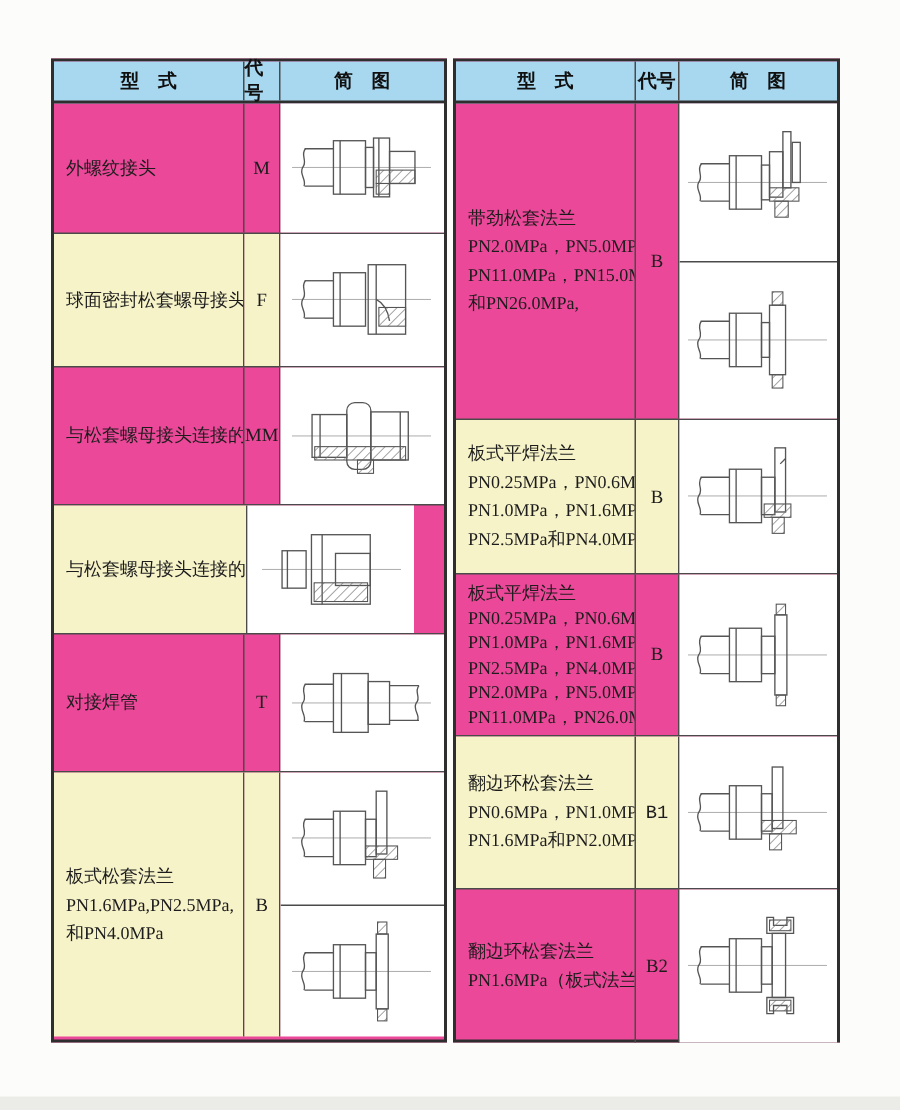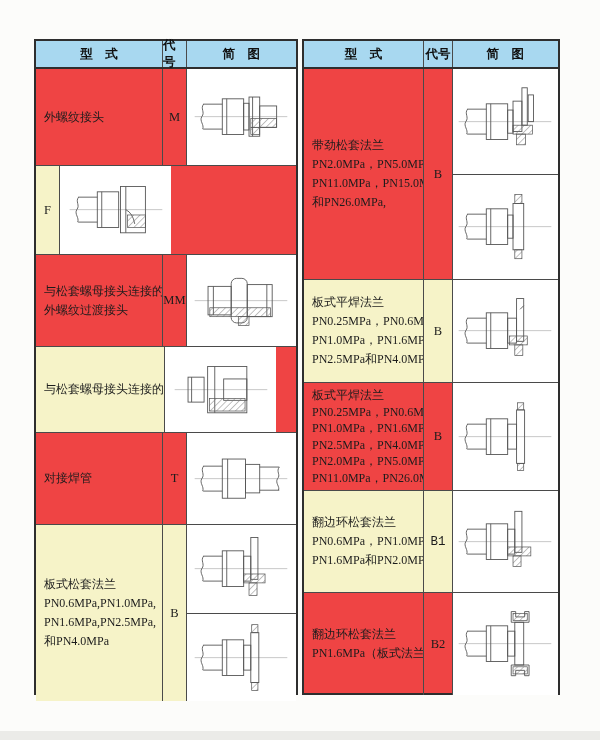--- a/index.html
+++ b/index.html
@@ -16,21 +16,21 @@
     font-family:"Liberation Serif", serif;
     color:var(--txt);
   }
   .title{
     position:absolute;left:30px;top:10px;width:545px;
     font-family:"Liberation Sans", sans-serif;
     font-size:12.5px;font-weight:bold;letter-spacing:0.3px;color:#111;
   }
   .dtable{
     position:absolute;top:39px;box-sizing:border-box;
-    border:2px solid var(--tb);background:#ef4444;
+    border:2px solid var(--tb);background:#ec4899;
   }
   .thead{
     display:flex;box-sizing:border-box;height:28px;
     background:var(--header-bg);
     border-bottom:2px solid var(--tb);
   }
   .thead .hcell{
     box-sizing:border-box;display:flex;align-items:center;justify-content:center;
     font-family:"Liberation Sans", sans-serif;font-size:12.5px;font-weight:bold;color:#101010;
   }
@@ -64,21 +64,21 @@
 <body>
 
 <div class="page">
   <div id="tables">
       <div class="dtable" style="left: 34px; width: 264px; height: 656px;">
         <div class="thead">
           <div class="hcell cb" style="width: 129px; border-right: 1px solid var(--grid);">型　式</div>
           <div class="hcell cb" style="width: 24px; border-right: 1px solid var(--grid);">代号</div>
           <div class="hcell" style="width: 111px; border-right: none;">简　图</div>
         </div>
-        <div class="trow" style="height: 97px;">
+        <div class="trow" style="height: 87px;">
           <div class="cell cb type" style="width: 129px;">
             <div class="tline">外螺纹接头</div>
           </div>
           <div class="cell cb code" style="width: 24px;">
             <span>M</span>
           </div>
           <div class="cell sketch" style="width: 111px;">
             <div class="sub">
               <svg viewBox="0 0 110 80" xmlns="http://www.w3.org/2000/svg">
                 <defs>
@@ -96,20 +96,23 @@
                 <rect x="64" y="18" width="12" height="44" stroke="#555" stroke-width="1" fill="none"></rect>
                 <line x1="68" y1="18" x2="68" y2="62" stroke="#555" stroke-width="1" fill="none"></line>
                 <rect x="76" y="28" width="19" height="24" stroke="#555" stroke-width="1" fill="none"></rect>
                 <rect x="66" y="42" width="29" height="10" fill="url(#h1)" stroke="#555" stroke-width="0.8"></rect>
                 <rect x="66" y="52" width="10" height="8" fill="url(#h1)" stroke="#555" stroke-width="0.8"></rect>
               </svg>
             </div>
           </div>
         </div>
         <div class="trow" style="height: 89px;">
+          <div class="cell cb type hl" style="width: 129px;">
+            <div class="tline">球面密封松套螺母接头</div>
+          </div>
           <div class="cell cb code hl" style="width: 24px;">
             <span>F</span>
           </div>
           <div class="cell sketch" style="width: 111px;">
             <div class="sub">
               <svg viewBox="0 0 110 80" xmlns="http://www.w3.org/2000/svg">
                 <defs>
                   <pattern id="h2" width="5" height="5" patternUnits="userSpaceOnUse" patternTransform="rotate(45)">
                     <line x1="0" y1="0" x2="0" y2="5" stroke="#777" stroke-width="1"></line>
                   </pattern>
@@ -124,21 +127,20 @@
                 <line x1="66" y1="14" x2="66" y2="66" stroke="#555" stroke-width="1" fill="none"></line>
                 <path d="M66,40 Q74,44 76,56" stroke="#555" stroke-width="1" fill="none"></path>
                 <rect x="68" y="46" width="20" height="14" fill="url(#h2)" stroke="#555" stroke-width="0.8"></rect>
               </svg>
             </div>
           </div>
         </div>
         <div class="trow" style="height: 92px;">
           <div class="cell cb type" style="width: 129px;">
             <div class="tline">与松套螺母接头连接的</div>
-            <div class="tline">外螺纹过渡接头</div>
           </div>
           <div class="cell cb code" style="width: 24px;">
             <span>MM</span>
           </div>
           <div class="cell sketch" style="width: 111px;">
             <div class="sub">
               <svg viewBox="0 0 110 80" xmlns="http://www.w3.org/2000/svg">
                 <defs>
                   <pattern id="h3" width="5" height="5" patternUnits="userSpaceOnUse" patternTransform="rotate(45)">
                     <line x1="0" y1="0" x2="0" y2="5" stroke="#777" stroke-width="1"></line>
@@ -204,21 +206,20 @@
                 <line x1="76" y1="27" x2="98" y2="27" stroke="#555" stroke-width="1" fill="none"></line>
                 <line x1="76" y1="53" x2="98" y2="53" stroke="#555" stroke-width="1" fill="none"></line>
                 <path d="M98,27 C94,32 100,36 96,40 C93,45 99,49 97,53" stroke="#555" stroke-width="1" fill="none"></path>
               </svg>
             </div>
           </div>
         </div>
         <div class="trow" style="height: 176px;">
           <div class="cell cb type hl" style="width: 129px;">
             <div class="tline">板式松套法兰</div>
-            <div class="tline">PN0.6MPa,PN1.0MPa,</div>
             <div class="tline">PN1.6MPa,PN2.5MPa,</div>
             <div class="tline">和PN4.0MPa</div>
           </div>
           <div class="cell cb code hl" style="width: 24px;">
             <span>B</span>
           </div>
           <div class="cell sketch" style="width: 111px;">
             <div class="sub">
               <svg viewBox="0 0 110 80" xmlns="http://www.w3.org/2000/svg">
                 <defs>

